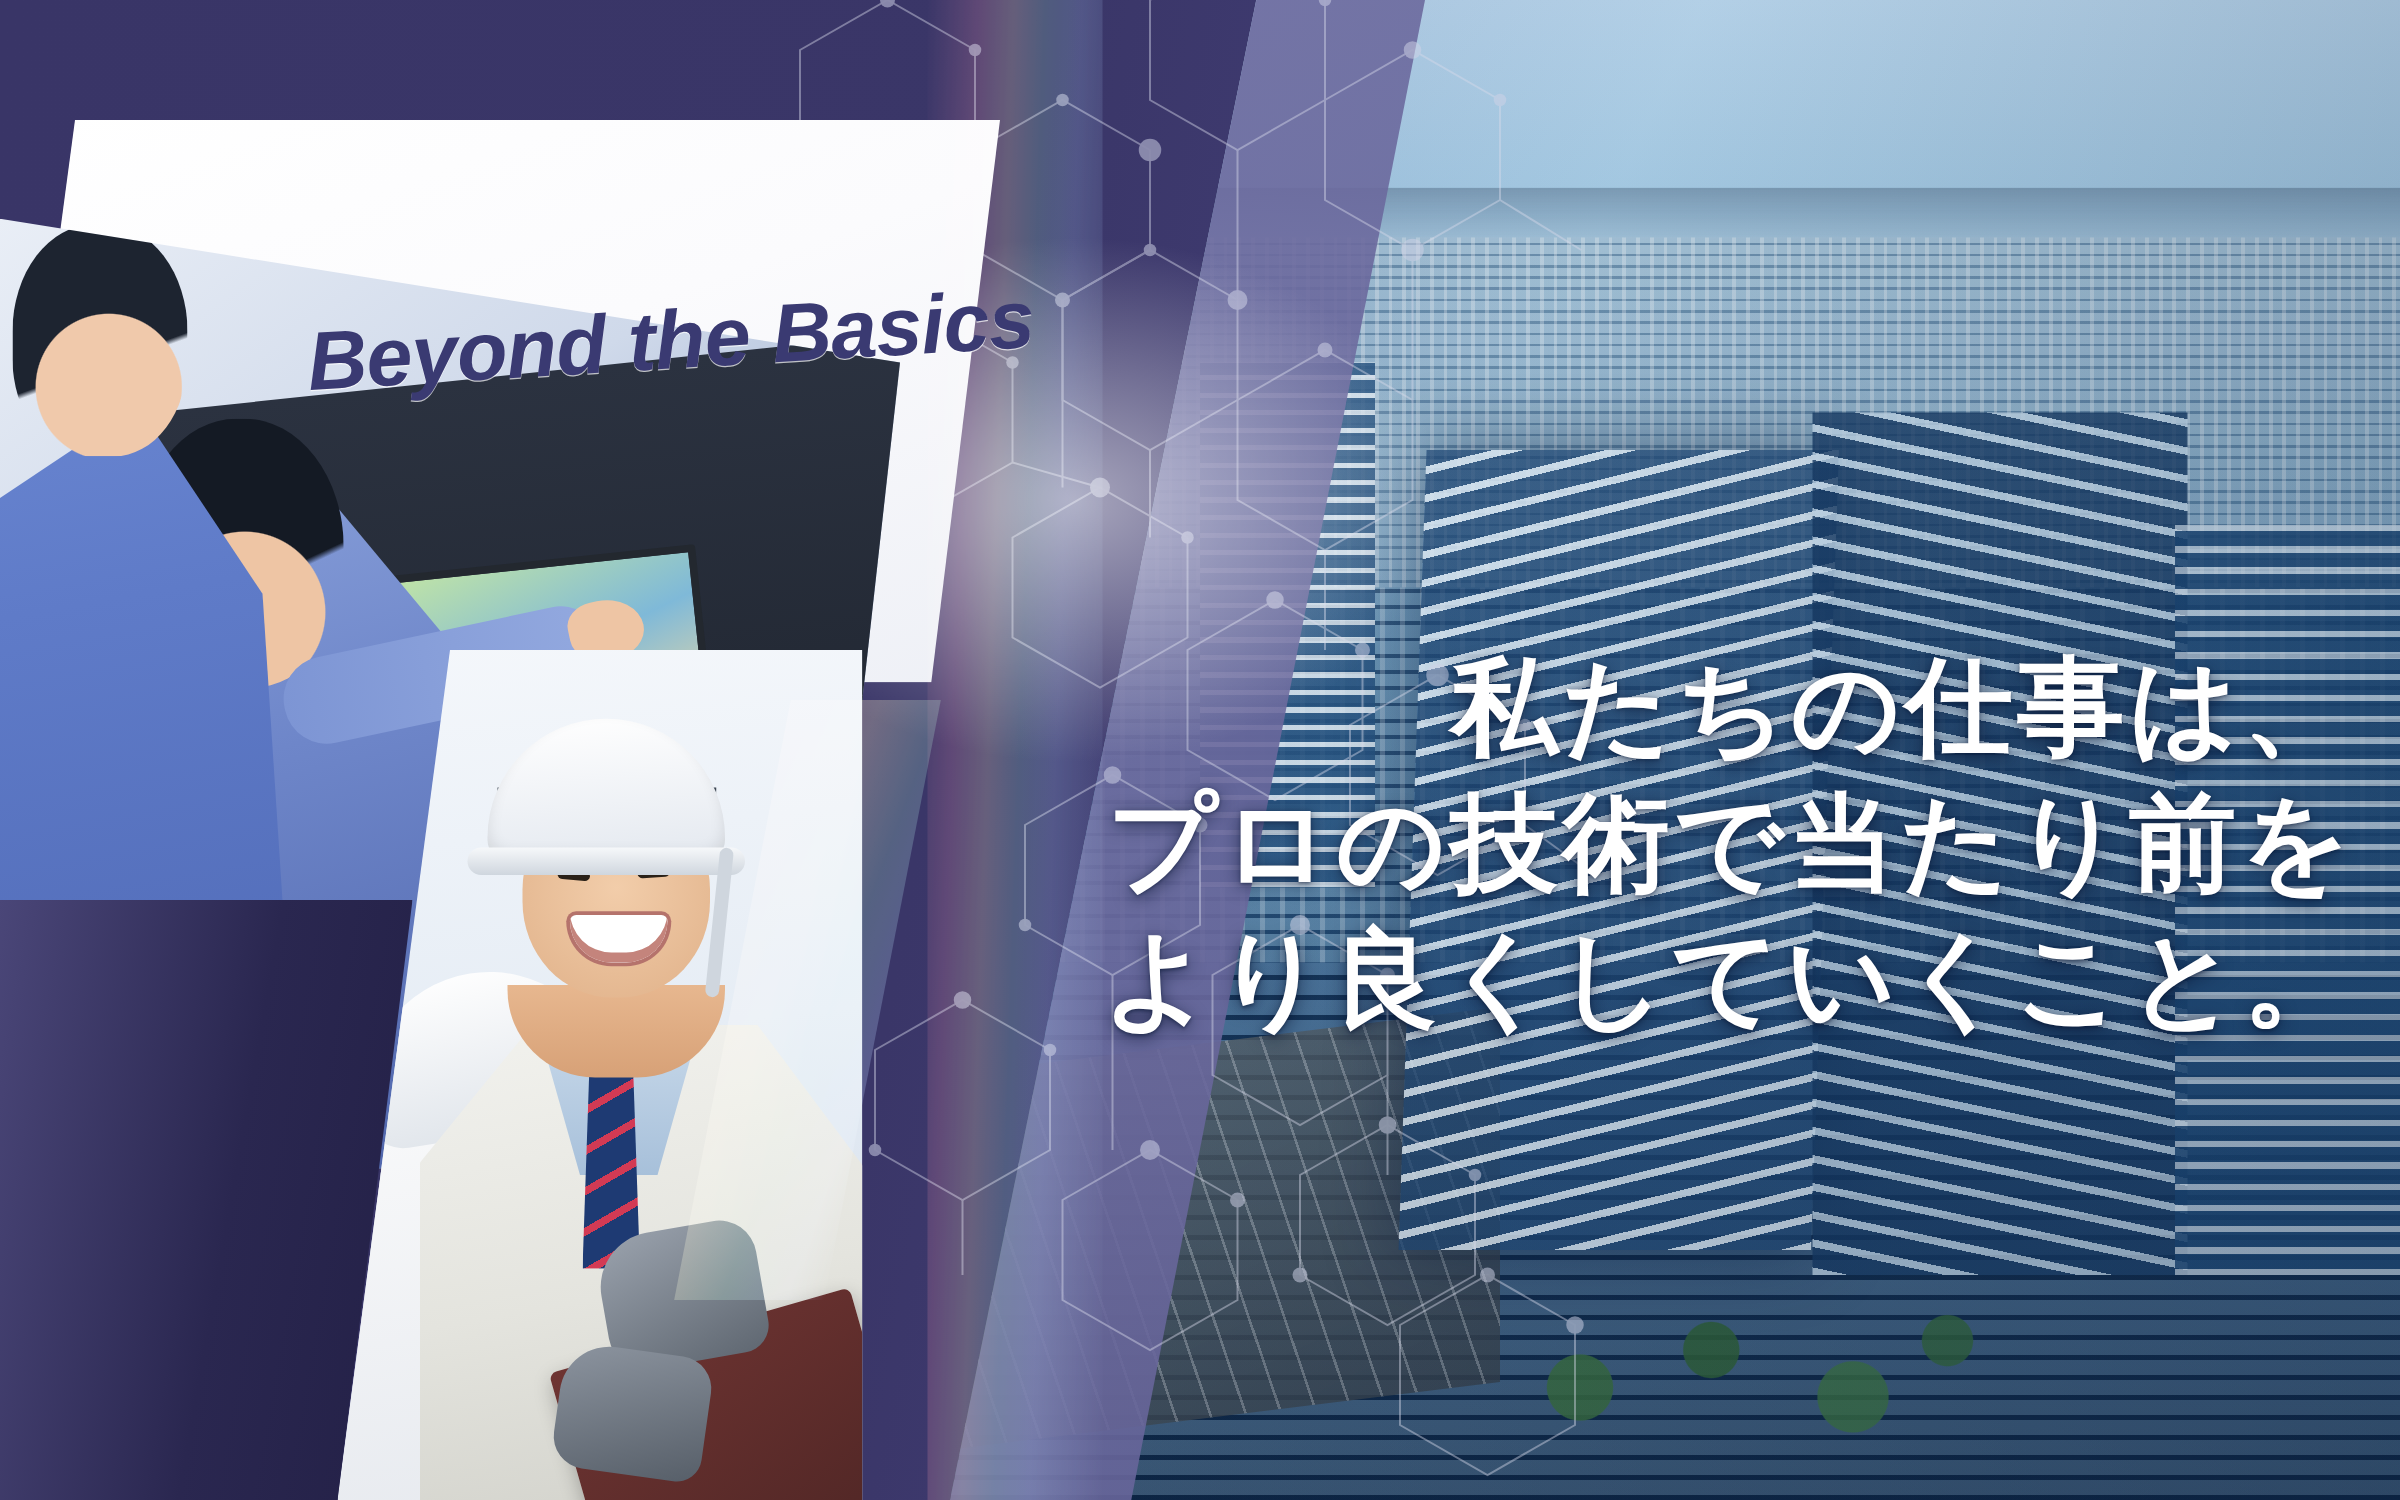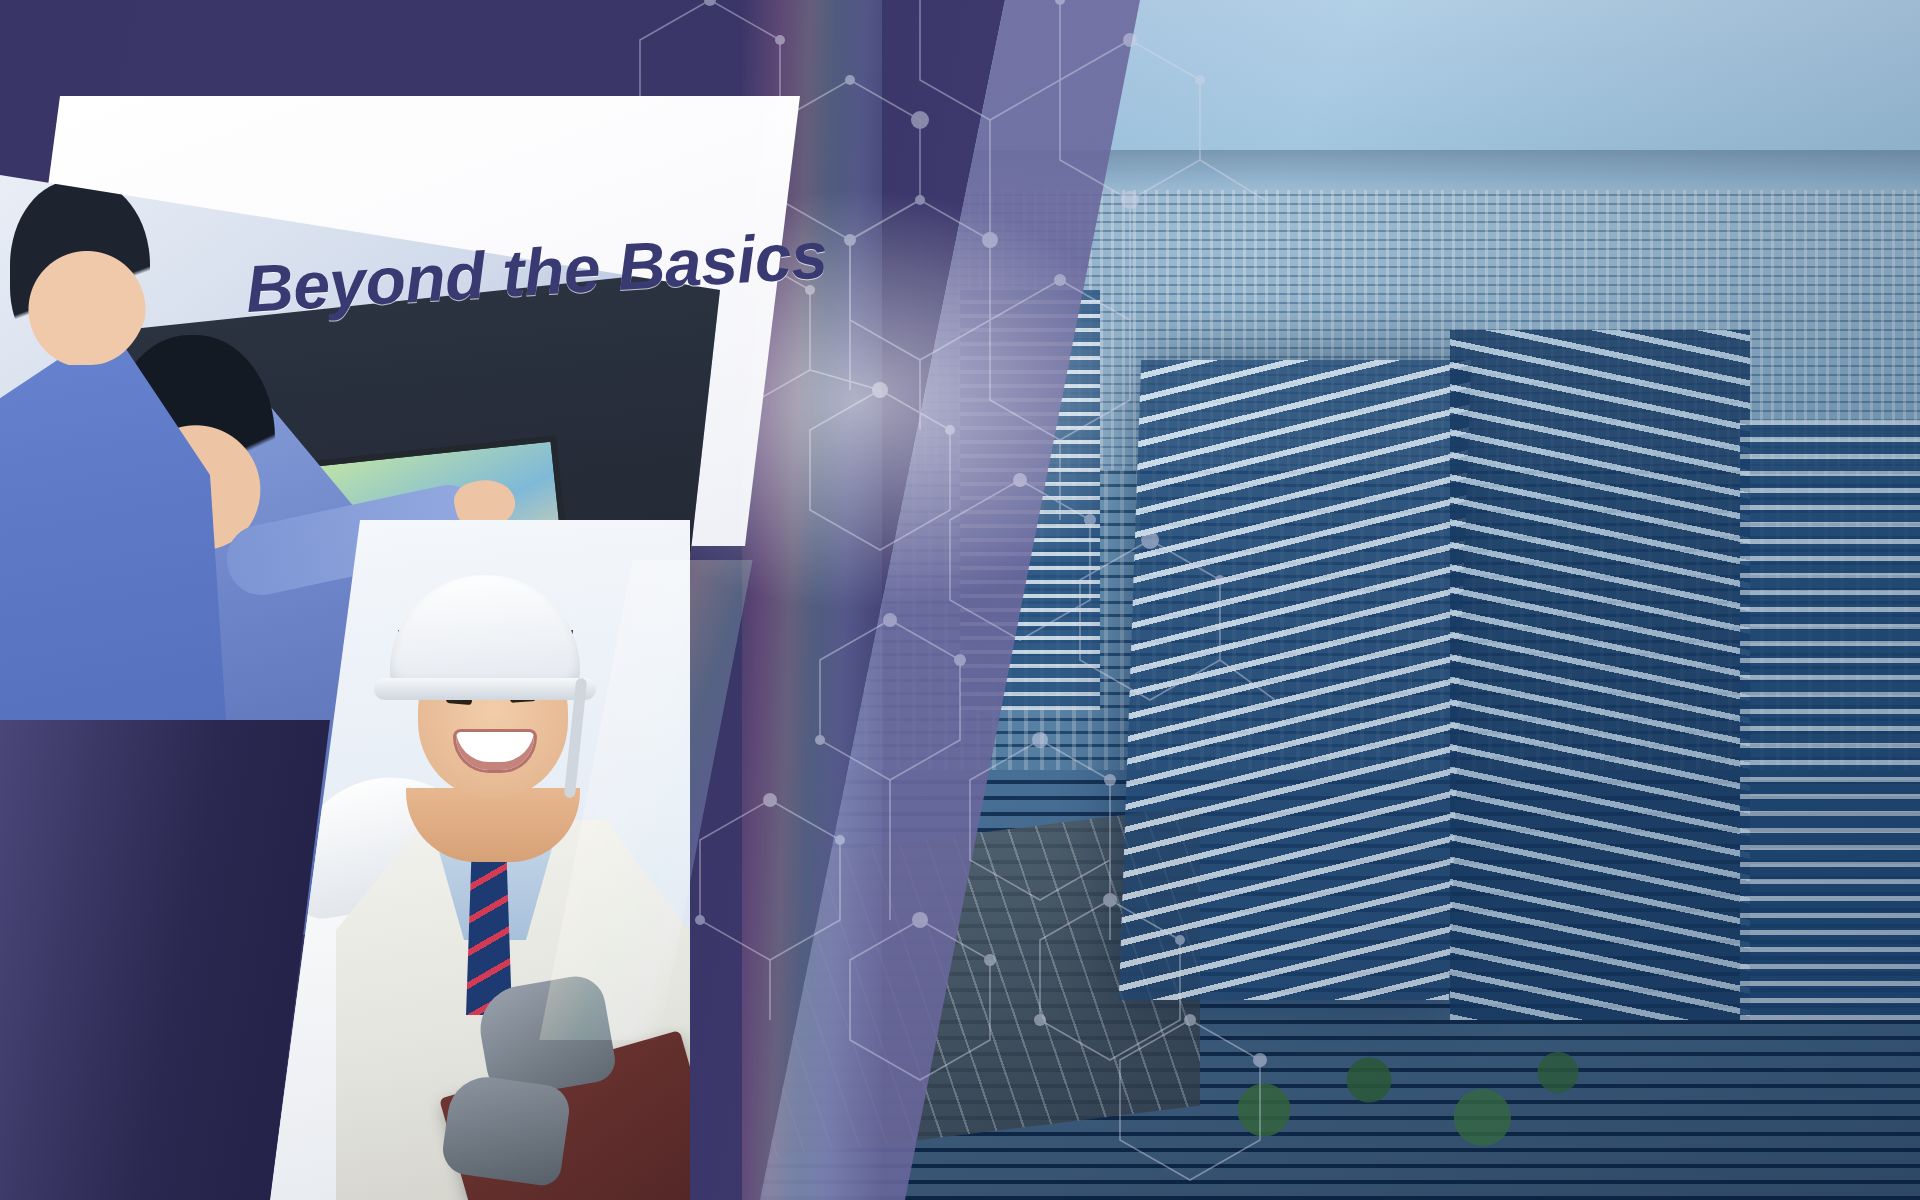--- a/index.html
+++ b/index.html
@@ -450,14 +450,19 @@
     <div class="eng-glove2"></div>
   </div>
 
   <div class="wedge-bl"></div>
 
   <div class="prism"></div>
   <div class="prism2"></div>
 
   <div class="headline-en">Beyond the Basics</div>
 
+  <div class="headline-ja">
+    <span class="l">私たちの仕事は、</span>
+    <span class="l">プロの技術で当たり前を</span>
+    <span class="l">より良くしていくこと。</span>
+  </div>
 
 </div>
 
 </body></html>

